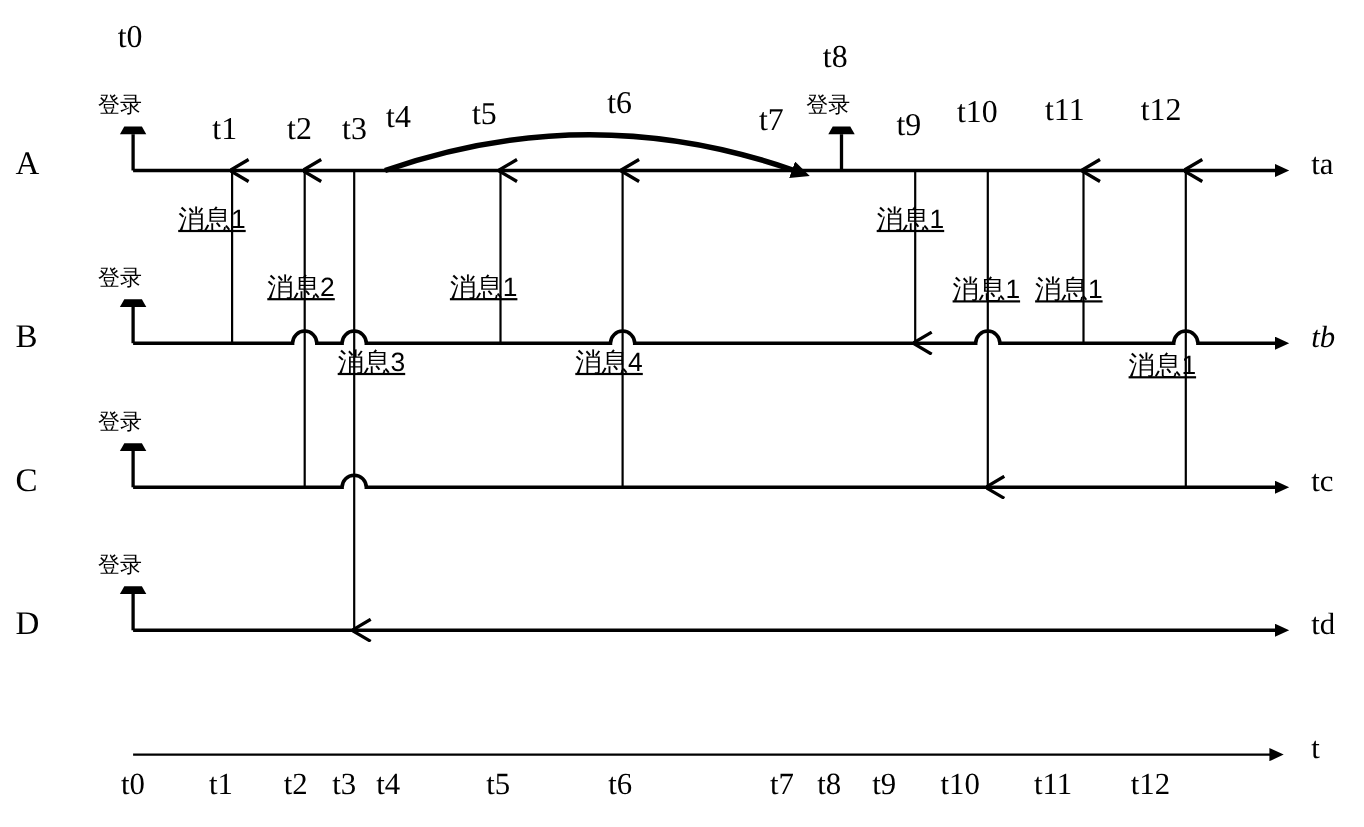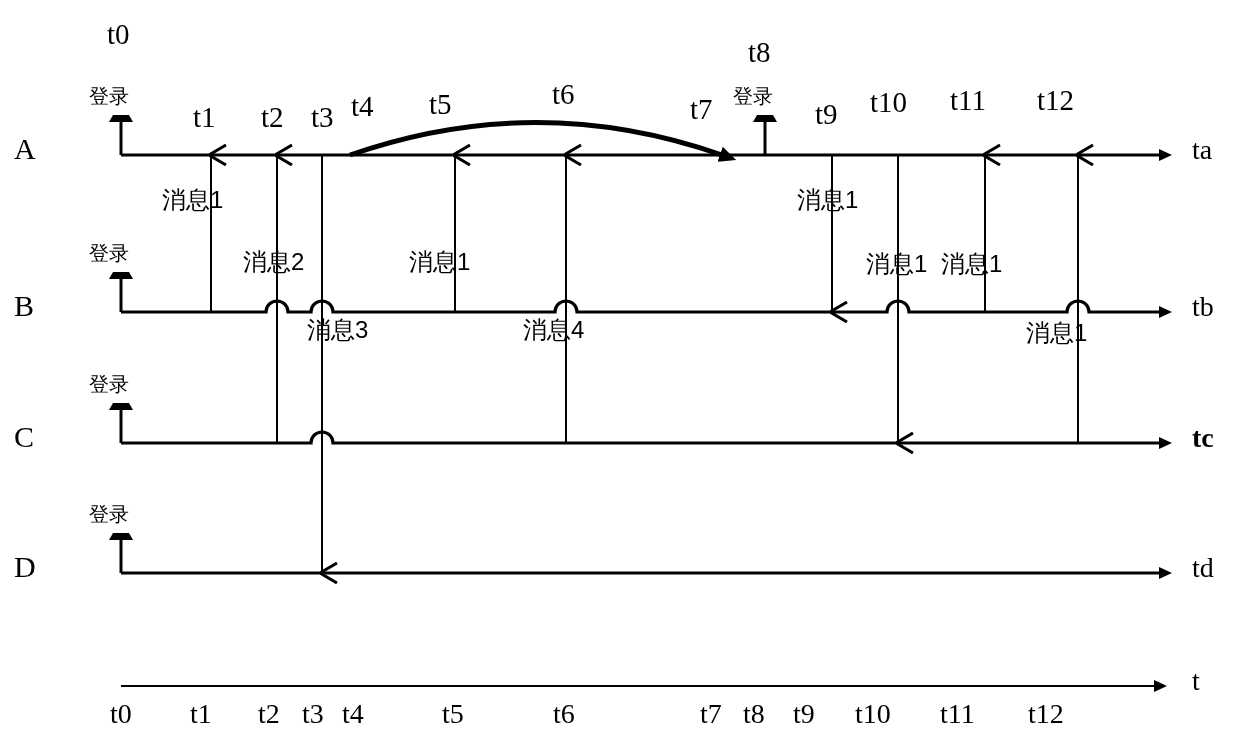--- a/index.html
+++ b/index.html
@@ -5,21 +5,21 @@
   html,body{margin:0;padding:0;background:#ffffff;}
   body{width:1240px;height:752px;overflow:hidden;
        font-family:"Liberation Serif","DejaVu Serif",serif;color:#000;}
   #stage{position:relative;width:1240px;height:752px;background:#fff;}
   svg#diagram{position:absolute;left:0;top:0;width:1240px;height:752px;}
   .lbl{position:absolute;white-space:nowrap;line-height:1;color:#000;}
   .lane-name{font-size:30px;font-family:"Liberation Serif","DejaVu Serif",serif;}
   .axis-name{font-size:28px;font-family:"Liberation Serif","DejaVu Serif",serif;}
   .tmark{font-size:29px;font-family:"Liberation Serif","DejaVu Serif",serif;}
   .tmark-bottom{font-size:28px;font-family:"Liberation Serif","DejaVu Serif",serif;}
-  .msg{font-size:24px;font-family:"Liberation Sans","DejaVu Sans",sans-serif;}
+  .msg{font-size:24px;font-family:"Liberation Sans","DejaVu Sans",sans-serif;text-decoration:underline;}
   .login{font-size:20px;font-family:"Liberation Sans","DejaVu Sans",sans-serif;}
 </style>
 </head>
 <body>
 
 <div id="stage">
 
   <svg id="diagram" viewBox="0 0 1240 752">
     <defs>
       <marker id="ahR" markerWidth="14" markerHeight="12" refX="1" refY="6" orient="auto" markerUnits="userSpaceOnUse">
@@ -72,23 +72,23 @@
 
   <div id="layer-text">
       <div class="lbl login" style="left: 89px; top: 86px;">登录</div>
       <div class="lbl login" style="left: 733px; top: 86px;">登录</div>
       <div class="lbl login" style="left: 89px; top: 243px;">登录</div>
       <div class="lbl login" style="left: 89px; top: 374px;">登录</div>
       <div class="lbl login" style="left: 89px; top: 504px;">登录</div>
       <div class="lbl lane-name" style="left: 14px; top: 134px;">A</div>
       <div class="lbl axis-name" style="left: 1192px; top: 136px;">ta</div>
       <div class="lbl lane-name" style="left: 14px; top: 291px;">B</div>
-      <div class="lbl axis-name" style="left: 1192px; top: 293px;">tb</div>
+      <div class="lbl axis-name" style="left: 1192px; top: 293px; font-style: italic;">tb</div>
       <div class="lbl lane-name" style="left: 14px; top: 422px;">C</div>
-      <div class="lbl axis-name" style="left: 1192px; top: 424px; font-weight: bold;">tc</div>
+      <div class="lbl axis-name" style="left: 1192px; top: 424px;">tc</div>
       <div class="lbl lane-name" style="left: 14px; top: 552px;">D</div>
       <div class="lbl axis-name" style="left: 1192px; top: 554px;">td</div>
       <div class="lbl axis-name" style="left: 1192px; top: 667px;">t</div>
       <div class="lbl tmark" style="left: 107px; top: 20px;">t0</div>
       <div class="lbl tmark" style="left: 193px; top: 103px;">t1</div>
       <div class="lbl tmark" style="left: 261px; top: 103px;">t2</div>
       <div class="lbl tmark" style="left: 311px; top: 103px;">t3</div>
       <div class="lbl tmark" style="left: 351px; top: 92px;">t4</div>
       <div class="lbl tmark" style="left: 429px; top: 90px;">t5</div>
       <div class="lbl tmark" style="left: 552px; top: 80px;">t6</div>

